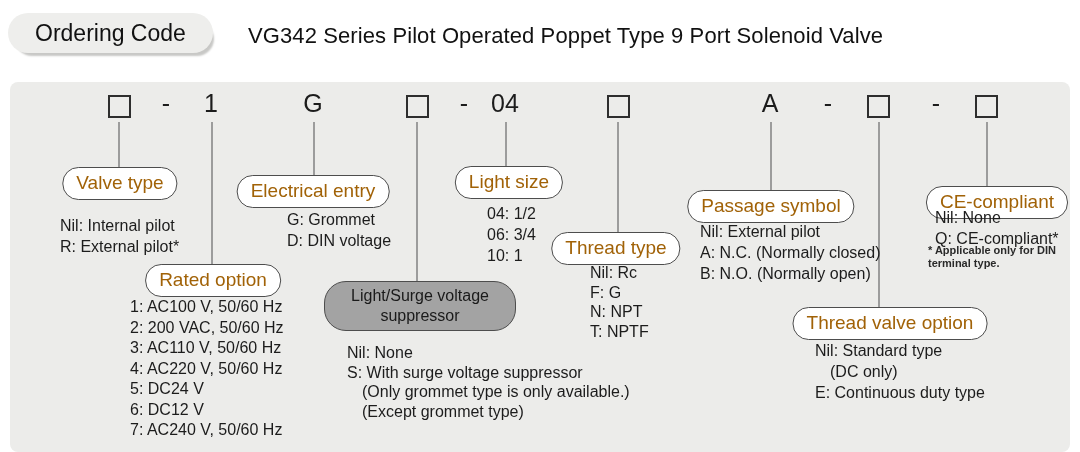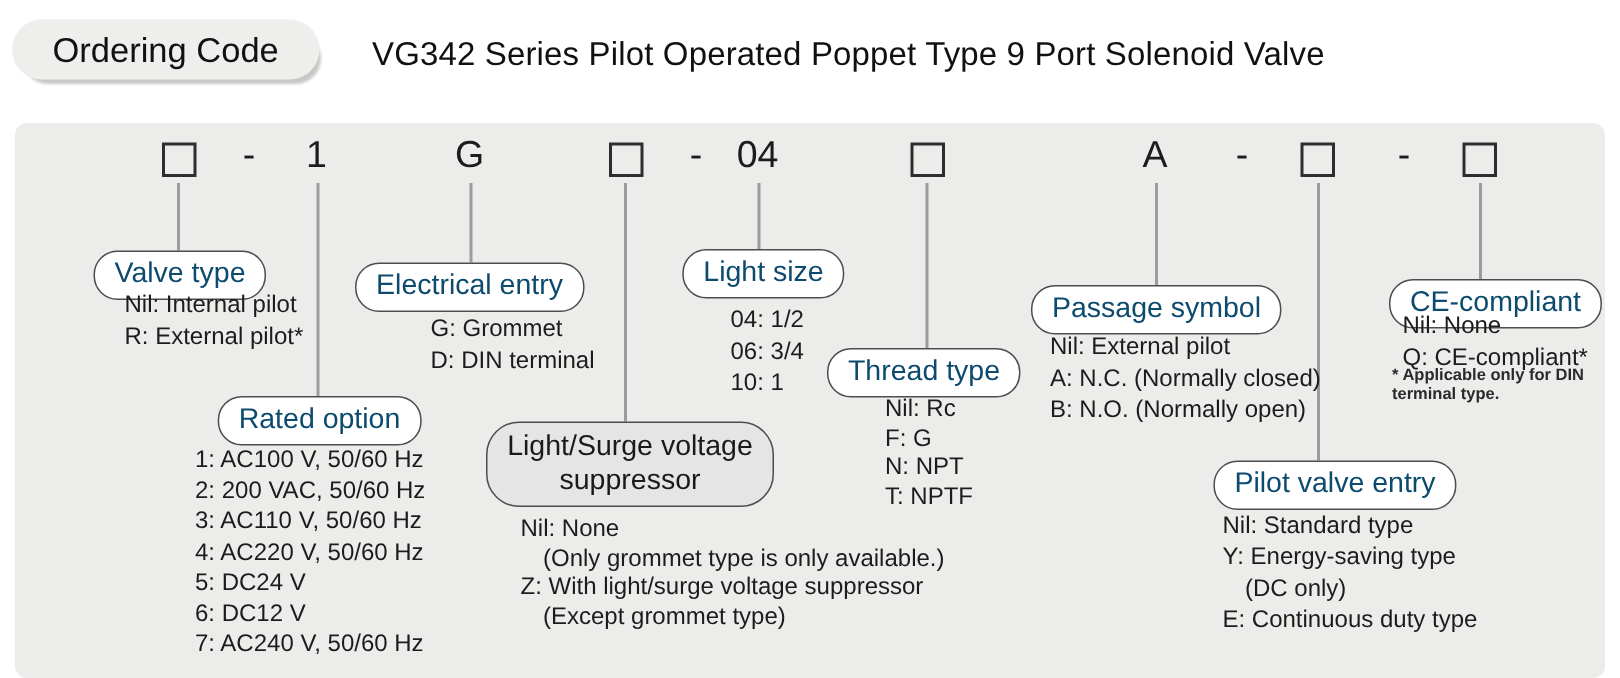--- a/index.html
+++ b/index.html
@@ -18,23 +18,23 @@
   
   .code-text{position:absolute;top:90px;font-size:25px;line-height:26px;color:#1c1c1c;white-space:nowrap;}
   .ctr{transform:translateX(-50%);}
   .code-box{position:absolute;top:95px;width:19px;height:19px;border:2px solid #2e2e2e;background:transparent;}
 
   
   .vline{position:absolute;width:1.5px;background:#9c9c9c;}
 
   
   .bubble{position:absolute;transform:translateX(-50%);background:#ffffff;border:1.5px solid #4d4d4d;
-    border-radius:16px;font-size:19px;line-height:1.25;padding:3px 13px 4px;white-space:nowrap;color:#0c4a6e;}
-  .bubble-multi{position:absolute;transform:translateX(-50%);background:#e5e5e5;border:1.5px solid #4d4d4d;
-    border-radius:22px;font-size:19px;line-height:1.22;padding:4px 6px 5px;width:178px;text-align:center;
+    border-radius:16px;font-size:19px;line-height:1.25;padding:3px 13px 4px;white-space:nowrap;color:#a16207;}
+  .bubble-multi{position:absolute;transform:translateX(-50%);background:#a3a3a3;border:1.5px solid #4d4d4d;
+    border-radius:22px;font-size:16px;line-height:1.22;padding:4px 6px 5px;width:178px;text-align:center;
     white-space:normal;color:#1a1a1a;}
 
   
   .opts{position:absolute;font-size:16px;line-height:21px;white-space:nowrap;color:#1c1c1c;}
   .lh20 .opt{line-height:20.5px;}
   .lh19 .opt{line-height:19.5px;}
   .indent{margin-left:15px;}
   .footnote{position:absolute;font-size:11px;line-height:13px;font-weight:bold;width:152px;
     white-space:normal;color:#2a2a2a;}
 </style>
@@ -72,72 +72,71 @@
   <div class="vline" style="left:878px;top:122px;height:185px;"></div>
   <div class="vline" style="left:986px;top:122px;height:64px;"></div>
 
   <div class="bubble" style="left:120px;top:167px;">Valve type</div>
   <div class="bubble" style="left:313px;top:175px;">Electrical entry</div>
   <div class="bubble" style="left:213px;top:264px;">Rated option</div>
   <div class="bubble" style="left:509px;top:166px;">Light size</div>
   <div class="bubble-multi" style="left:420px;top:281px;">Light/Surge voltage suppressor</div>
   <div class="bubble" style="left:616px;top:232px;">Thread type</div>
   <div class="bubble" style="left:771px;top:190px;">Passage symbol</div>
-  <div class="bubble" style="left:890px;top:307px;">Pilot valve entry</div>
+  <div class="bubble" style="left:890px;top:307px;">Thread valve option</div>
   <div class="bubble" style="left:997px;top:186px;">CE-compliant</div>
 
-  <div class="opts" style="left:60px;top:193px;margin-left:23px;">
+  <div class="opts" style="left:60px;top:215px;">
     <div class="opt">Nil: Internal pilot</div>
     <div class="opt">R: External pilot*</div>
   </div>
 
   <div class="opts" style="left:287px;top:209px;">
     <div class="opt">G: Grommet</div>
-    <div class="opt">D: DIN terminal</div>
+    <div class="opt">D: DIN voltage</div>
   </div>
 
   <div class="opts lh20" style="left:130px;top:297px;">
     <div class="opt">1: AC100 V, 50/60 Hz</div>
     <div class="opt">2: 200 VAC, 50/60 Hz</div>
     <div class="opt">3: AC110 V, 50/60 Hz</div>
     <div class="opt">4: AC220 V, 50/60 Hz</div>
     <div class="opt">5: DC24 V</div>
     <div class="opt">6: DC12 V</div>
     <div class="opt">7: AC240 V, 50/60 Hz</div>
   </div>
 
   <div class="opts" style="left:487px;top:203px;">
     <div class="opt">04: 1/2</div>
     <div class="opt">06: 3/4</div>
     <div class="opt">10: 1</div>
   </div>
 
   <div class="opts lh19" style="left:347px;top:343px;">
     <div class="opt">Nil: None</div>
+    <div class="opt">S: With surge voltage suppressor</div>
     <div class="opt indent">(Only grommet type is only available.)</div>
-    <div class="opt">Z: With light/surge voltage suppressor</div>
     <div class="opt indent">(Except grommet type)</div>
   </div>
 
   <div class="opts lh19" style="left:590px;top:263px;">
     <div class="opt">Nil: Rc</div>
     <div class="opt">F: G</div>
     <div class="opt">N: NPT</div>
     <div class="opt">T: NPTF</div>
   </div>
 
   <div class="opts" style="left:700px;top:221px;">
     <div class="opt">Nil: External pilot</div>
     <div class="opt">A: N.C. (Normally closed)</div>
     <div class="opt">B: N.O. (Normally open)</div>
   </div>
 
   <div class="opts" style="left:815px;top:340px;">
     <div class="opt">Nil: Standard type</div>
-    <div class="opt">Y: Energy-saving type</div>
     <div class="opt indent">(DC only)</div>
     <div class="opt">E: Continuous duty type</div>
   </div>
 
   <div class="opts" style="left:935px;top:207px;">
     <div class="opt">Nil: None</div>
     <div class="opt">Q: CE-compliant*</div>
   </div>
   <div class="footnote" style="left:928px;top:244px;">* Applicable only for DIN terminal type.</div>
 

